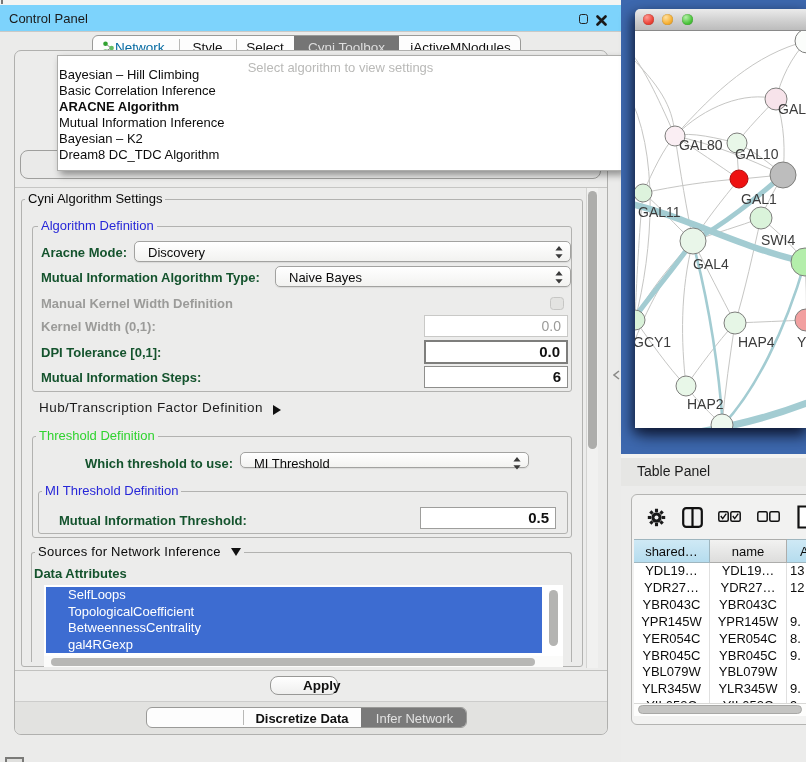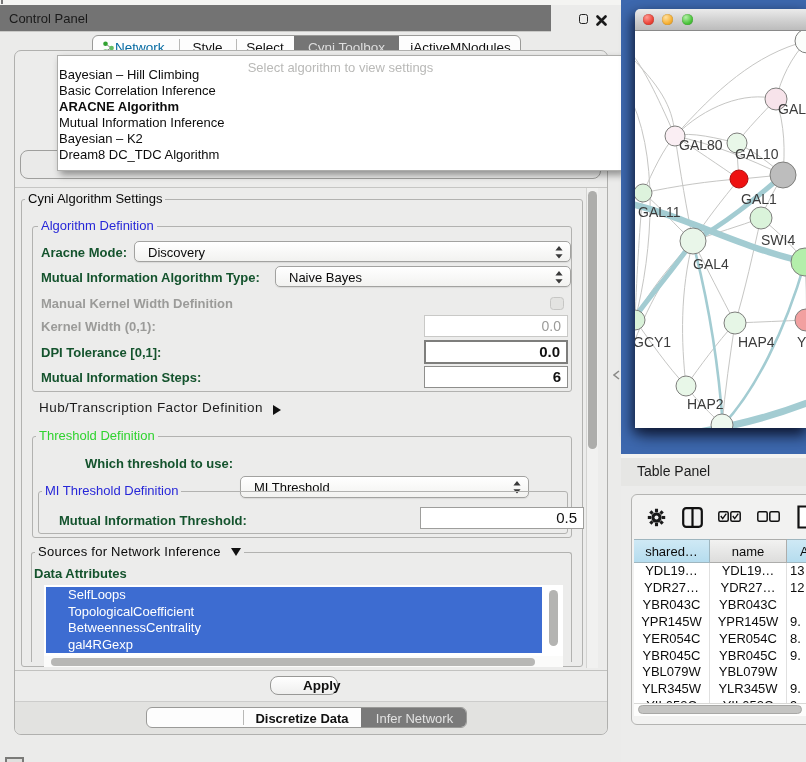--- a/index.html
+++ b/index.html
@@ -21,21 +21,21 @@
            border-top:5.5px solid transparent; border-bottom:5.5px solid transparent; }
   .tri-d { display:inline-block; width:0; height:0; border-top:8px solid #111;
            border-left:5.5px solid transparent; border-right:5.5px solid transparent; }
 </style>
 </head>
 <body>
 
 <div class="abs" style="left:0;top:0;width:621px;height:762px;background:#ebebea;"></div>
 <div class="abs" style="left:0;top:0;width:621px;height:5px;background:#f4f4f2;"></div>
 <div class="abs" style="left:1px;top:0;width:2px;height:4px;background:#777;"></div>
-<div class="abs" id="titlebar" style="left:0;top:5px;width:551px;height:27px;background:#737373;border-bottom:1px solid #c9c9c7;">
+<div class="abs" id="titlebar" style="left:0;top:5px;width:621px;height:27px;background:#7dd3fc;border-bottom:1px solid #c9c9c7;">
   <div class="abs" style="left:9px;top:6px;font-size:13px;color:#1a1a1a;">Control Panel</div>
   <div class="abs" style="left:579px;top:9px;width:9px;height:10px;border:1.5px solid #222;border-radius:2.5px;"></div>
   <svg class="abs" style="left:596px;top:10px;" width="11" height="11" viewBox="0 0 11 11">
     <path d="M1.5 1.5 L9.5 9.5 M9.5 1.5 L1.5 9.5" stroke="#1a1a1a" stroke-width="2.6" stroke-linecap="round"></path>
   </svg>
 </div>
 
 <div class="abs" id="toptabs" style="left:92px;top:35px;width:429px;height:23px;background:#fdfdfd;border:1px solid #9a9a98;border-radius:6px;overflow:hidden;font-size:13.5px;">
   <div class="abs" style="left:0;top:0;width:87px;height:23px;">
     <svg class="abs" style="left:9px;top:5px;" width="13" height="13" viewBox="0 0 13 13">
@@ -93,30 +93,30 @@
 <div class="field" style="left:424px;top:340px;width:144px;height:24px;border:2px solid #7e7e7c;font-size:15px;font-weight:600;line-height:20px;">0.0</div>
 <div class="blbl" style="left:41px;top:370px;">Mutual Information Steps:</div>
 <div class="field" style="left:424px;top:366px;width:144px;height:22px;border-color:#8e8e8c;font-size:15px;font-weight:600;line-height:19px;">6</div>
 
 <div class="rlbl" style="left:39px;top:400px;font-size:13.5px;letter-spacing:0.45px;">Hub/Transcription Factor Definition</div>
 <div class="abs" style="left:273px;top:401px;"><span class="tri-r"></span></div>
 
 <div class="groupbox" style="left:32px;top:436px;width:540px;height:102px;"></div>
 <div class="gtitle" style="left:36px;top:429px;color:#2fd32f;">Threshold Definition</div>
 <div class="blbl" style="left:85px;top:456px;">Which threshold to use:</div>
-<div class="combo" style="left:240px;top:476px;width:289px;height:22px;text-decoration:underline;">
+<div class="combo" style="left:240px;top:452px;width:289px;height:16px;text-decoration:underline;">
   <span class="val">MI Threshold</span>
   <svg class="arr" width="8" height="13" viewBox="0 0 8 13">
       <path d="M4 0 L7.6 4.4 L0.4 4.4 Z M0.4 8.2 L7.6 8.2 L4 12.6 Z" fill="#3a3a3a"></path>
     </svg>
 </div>
 <div class="groupbox" style="left:38px;top:491px;width:530px;height:43px;"></div>
 <div class="gtitle" style="left:42px;top:484px;color:#2727d8;">MI Threshold Definition</div>
 <div class="blbl" style="left:59px;top:513px;">Mutual Information Threshold:</div>
-<div class="field" style="left:420px;top:507px;width:164px;height:22px;border-color:#9e9e9c;font-size:15px;font-weight:400;line-height:19px;">0.5</div>
+<div class="field" style="left:420px;top:507px;width:136px;height:22px;border-color:#9e9e9c;font-size:15px;font-weight:700;line-height:19px;">0.5</div>
 
 <div class="groupbox" style="left:31px;top:552px;width:541px;height:110px;border-bottom:none;border-bottom-left-radius:0;border-bottom-right-radius:0;"></div>
 <div class="gtitle" style="left:35px;top:545px;color:#0a0a0a;"><span style="letter-spacing:0.25px;">Sources for Network Inference</span> <span class="tri-d" style="margin-left:7px;"></span></div>
 <div class="blbl" style="left:34px;top:566px;">Data Attributes</div>
 <div class="abs" style="left:44px;top:585px;width:519px;height:71px;background:#fff;"></div>
 <div class="abs" style="left:46px;top:587px;width:496px;height:66px;background:#3d6cd1;color:#fff;font-size:13px;line-height:16.5px;padding-left:22px;">SelfLoops<br>TopologicalCoefficient<br>BetweennessCentrality<br>gal4RGexp</div>
 <div class="abs" style="left:549px;top:590px;width:9px;height:56px;background:#b4b4b2;border-radius:5px;"></div>
 <div class="abs" style="left:44px;top:656px;width:519px;height:11px;background:#fbfbfa;"></div>
 <div class="abs" style="left:51px;top:658px;width:484px;height:8px;background:#b7b7b5;border-radius:4px;"></div>
 

